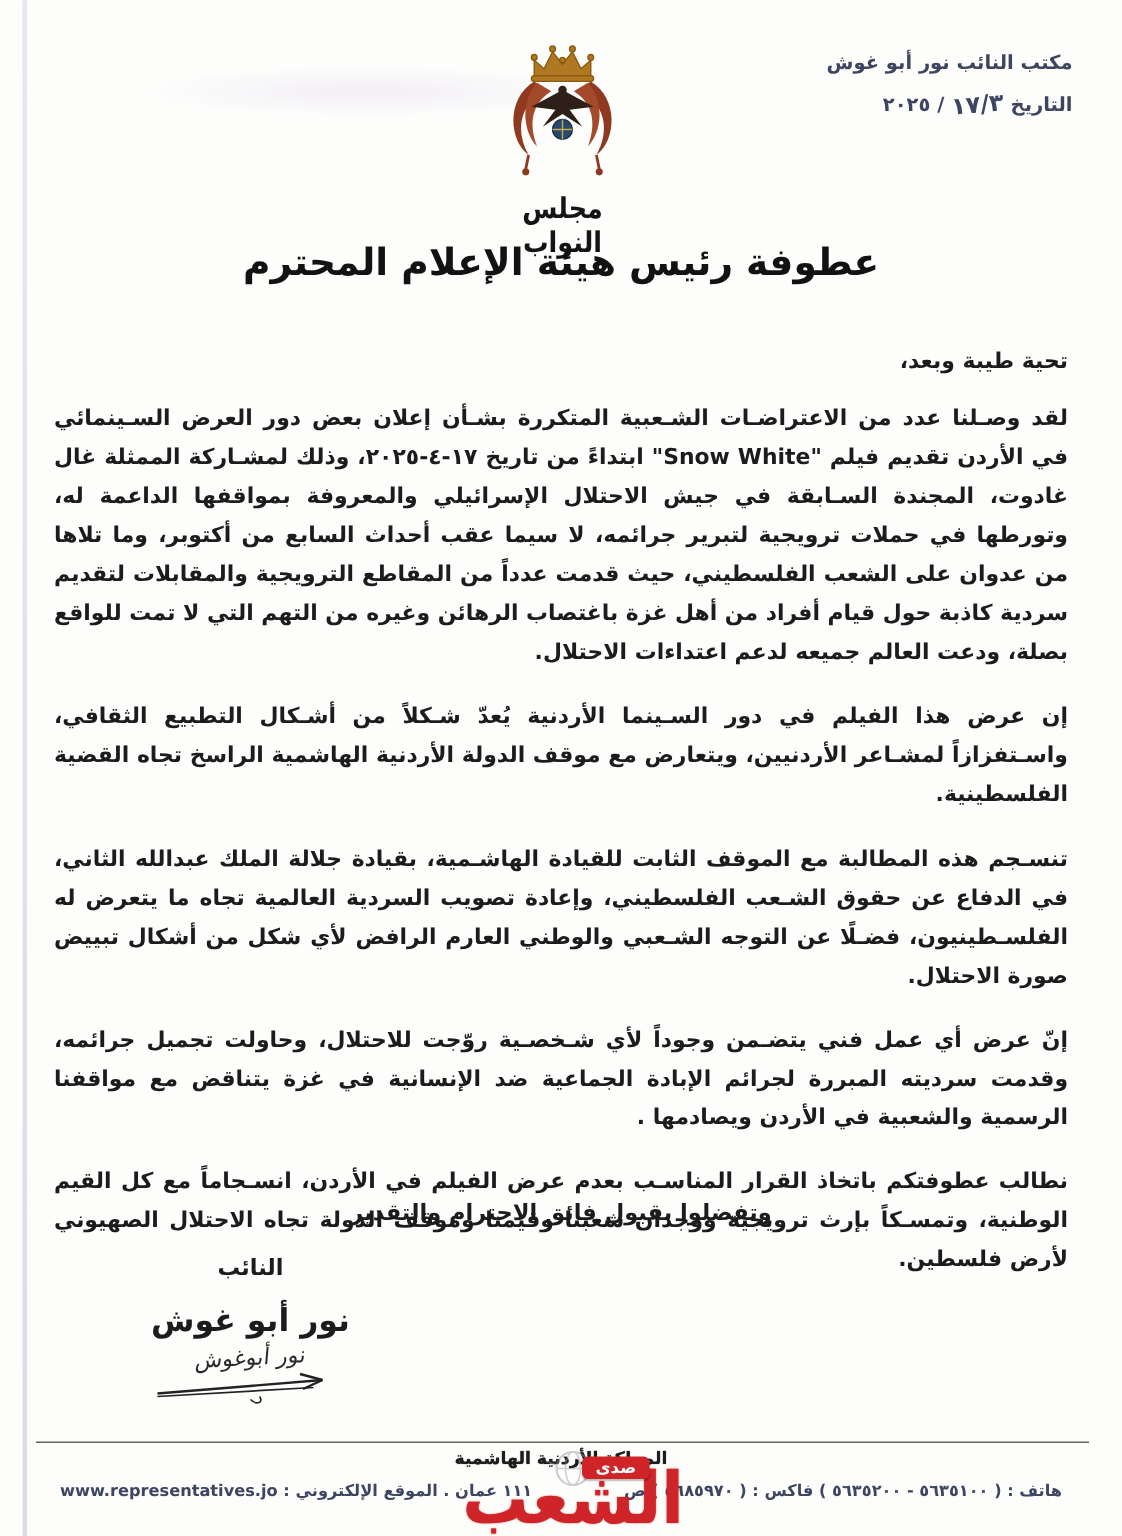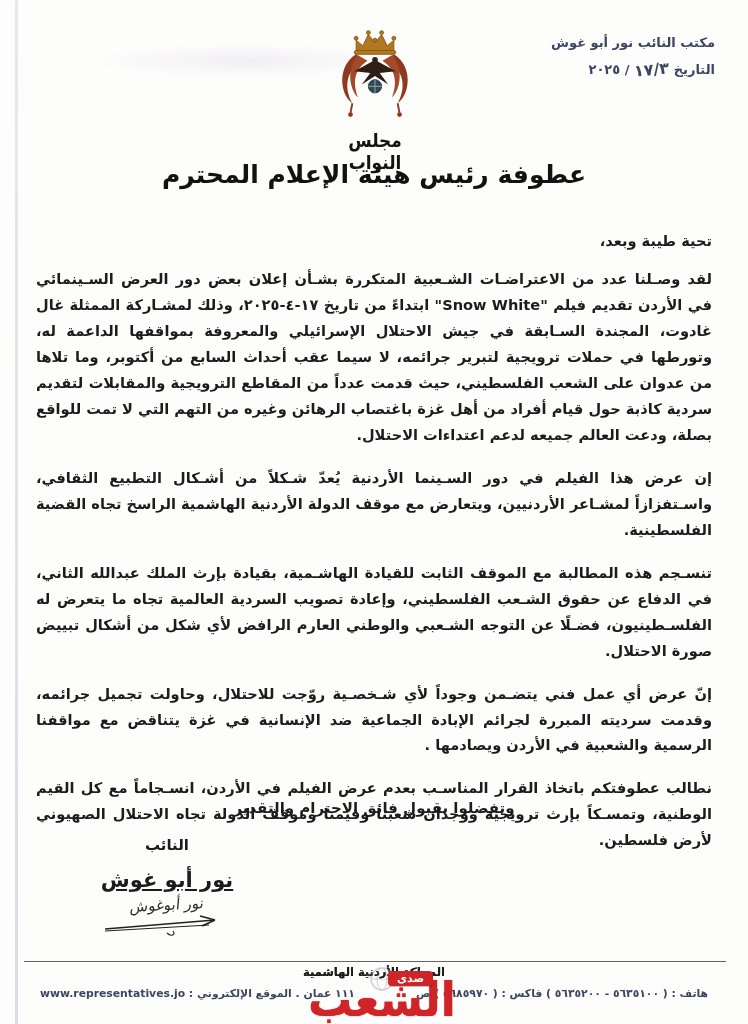--- a/index.html
+++ b/index.html
@@ -28,21 +28,21 @@
   .body{position:absolute;top:228px;right:36px;width:676px;
     font-size:14.6px;font-weight:700;line-height:1.78;text-align:justify;}
   .body .sal{margin:0 0 12px 0;}
   .body p{margin:0 0 17px 0;}
   .body p.transition{margin:0 0 8px 0;}
   .closing{position:absolute;top:760px;left:0;right:0;text-align:center;
     font-size:15px;font-weight:700;margin-top:39px;}
   
   .sig{position:absolute;top:836px;left:72px;width:190px;text-align:center;}
   .sig-role{font-size:15px;font-weight:700;}
-  .sig-name{font-size:21px;font-weight:700;margin-top:14px;text-decoration:underline;}
+  .sig-name{font-size:21px;font-weight:700;margin-top:14px;}
   .sig-script{font-size:15px;font-weight:400;color:#2a2a2a;margin-top:4px;
     transform:rotate(-3deg) skewX(-8deg);display:inline-block;}
   .sig-arrow{display:block;margin:-2px auto 0 auto;}
   
   .divider{position:absolute;top:961px;left:24px;right:22px;
     border-top:1.6px solid #4a4a4a;opacity:.85;}
   .kingdom{position:absolute;top:965px;left:0;right:0;text-align:center;
     font-size:11.5px;font-weight:700;color:#1d1d1d;z-index:1;
     text-shadow:0 0 .6px #1d1d1d;}
   .contact{position:absolute;top:987px;right:40px;left:40px;z-index:0;
@@ -103,21 +103,21 @@
     </svg>
     <div class="crest-caption">مجلس النواب</div>
   </div>
 
   <div class="letter-title">عطوفة رئيس هيئة الإعلام المحترم</div>
 
   <div class="body">
     <div class="sal">تحية طيبة وبعد،</div>
     <p>لقد وصـلنا عدد من الاعتراضـات الشـعبية المتكررة بشـأن إعلان بعض دور العرض السـينمائي في الأردن تقديم فيلم "Snow White" ابتداءً من تاريخ ١٧-٤-٢٠٢٥، وذلك لمشـاركة الممثلة غال غادوت، المجندة السـابقة في جيش الاحتلال الإسرائيلي والمعروفة بمواقفها الداعمة له، وتورطها في حملات ترويجية لتبرير جرائمه، لا سيما عقب أحداث السابع من أكتوبر، وما تلاها من عدوان على الشعب الفلسطيني، حيث قدمت عدداً من المقاطع الترويجية والمقابلات لتقديم سردية كاذبة حول قيام أفراد من أهل غزة باغتصاب الرهائن وغيره من التهم التي لا تمت للواقع بصلة، ودعت العالم جميعه لدعم اعتداءات الاحتلال.</p>
     <p>إن عرض هذا الفيلم في دور السـينما الأردنية يُعدّ شـكلاً من أشـكال التطبيع الثقافي، واسـتفزازاً لمشـاعر الأردنيين، ويتعارض مع موقف الدولة الأردنية الهاشمية الراسخ تجاه القضية الفلسطينية.</p>
-    <p>تنسـجم هذه المطالبة مع الموقف الثابت للقيادة الهاشـمية، بقيادة بإرث الملك عبدالله الثاني، في الدفاع عن حقوق الشـعب الفلسطيني، وإعادة تصويب السردية العالمية تجاه ما يتعرض له الفلسـطينيون، فضـلًا عن التوجه الشـعبي والوطني العارم الرافض لأي شكل من أشكال تبييض صورة الاحتلال.</p>
+    <p>تنسـجم هذه المطالبة مع الموقف الثابت للقيادة الهاشـمية، بقيادة جلالة الملك عبدالله الثاني، في الدفاع عن حقوق الشـعب الفلسطيني، وإعادة تصويب السردية العالمية تجاه ما يتعرض له الفلسـطينيون، فضـلًا عن التوجه الشـعبي والوطني العارم الرافض لأي شكل من أشكال تبييض صورة الاحتلال.</p>
     <p>إنّ عرض أي عمل فني يتضـمن وجوداً لأي شـخصـية روّجت للاحتلال، وحاولت تجميل جرائمه، وقدمت سرديته المبررة لجرائم الإبادة الجماعية ضد الإنسانية في غزة يتناقض مع مواقفنا الرسمية والشعبية في الأردن ويصادمها .</p>
     <p>نطالب عطوفتكم باتخاذ القرار المناسـب بعدم عرض الفيلم في الأردن، انسـجاماً مع كل القيم الوطنية، وتمسـكاً بإرث ترويجية ووجدان شعبنا وقيمنا وموقف الدولة تجاه الاحتلال الصهيوني لأرض فلسطين.</p>
   </div>
 
   <div class="closing">وتفضلوا بقبول فائق الاحترام والتقدير</div>
 
   <div class="sig">
     <div class="sig-role">النائب</div>
     <div class="sig-name">نور أبو غوش</div>
     <div><span class="sig-script">نور أبوغوش</span></div>

